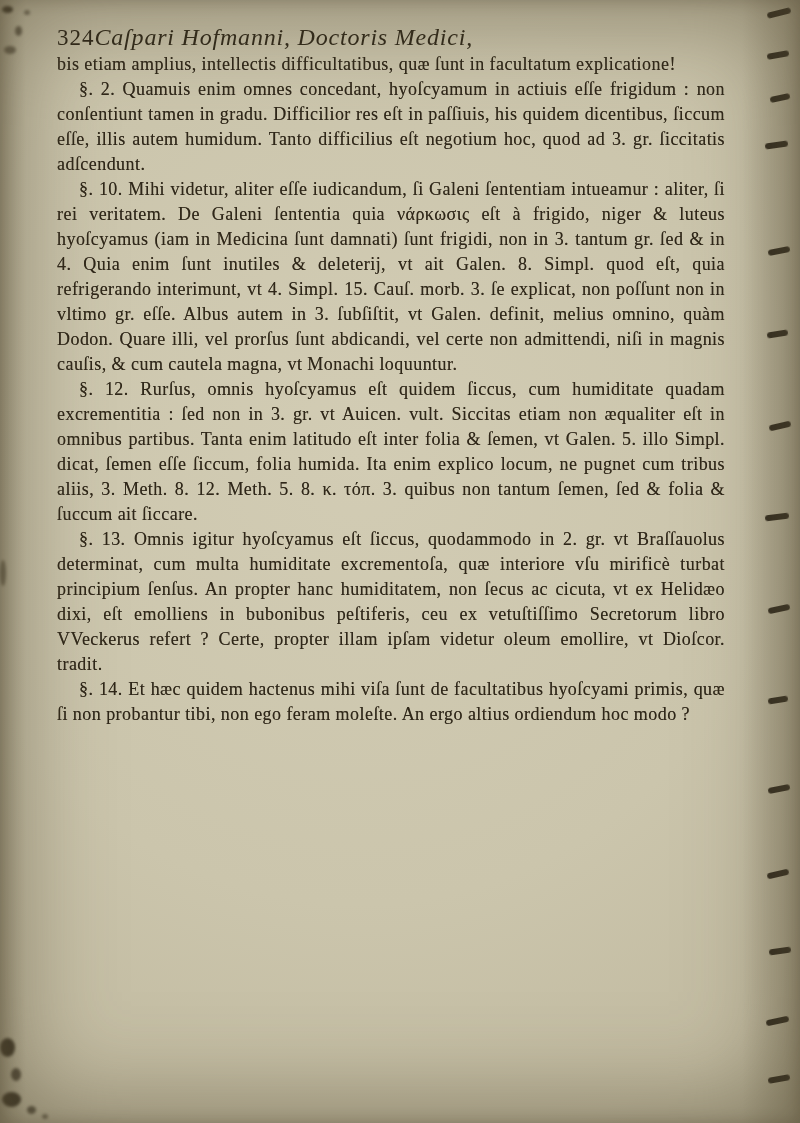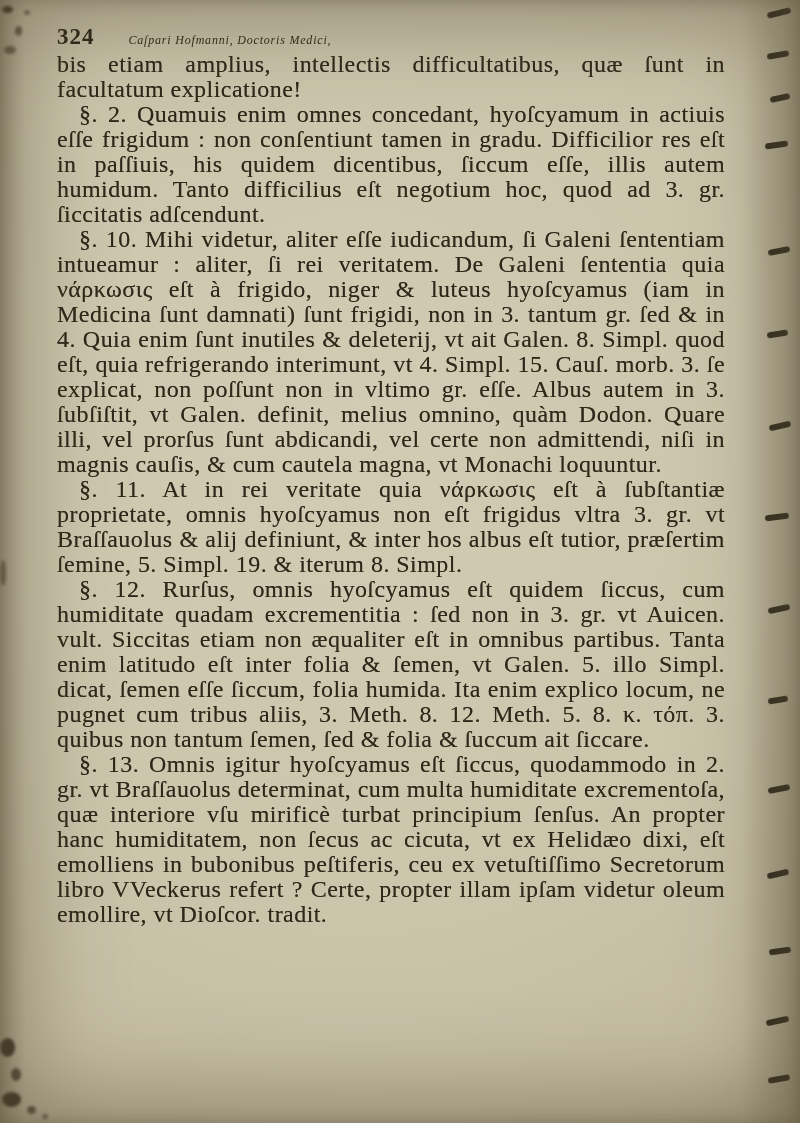--- a/index.html
+++ b/index.html
@@ -35,35 +35,34 @@
     pointer-events: none;
   }
   .header {
     position: absolute;
     left: 57px; top: 24px; width: 670px;
     display: flex; align-items: baseline;
     white-space: nowrap;
   }
   .pagenum {
     font-size: 23px;
-    font-weight: bold;
+    font-weight: normal;
     letter-spacing: 1px;
     color: #2a2315;
   }
   .running-title {
-    font-size: 12px;
+    font-size: 24px;
     font-style: italic;
     letter-spacing: 0.8px;
-    margin-left: 34px;
     color: #2e2718;
   }
   .text-block {
     position: absolute;
     left: 57px; top: 52px; width: 668px;
-    font-size: 24px;
+    font-size: 18px;
     line-height: 25px;
     letter-spacing: 0.45px;
     text-align: justify;
     text-shadow: 0 0 0.5px rgba(47, 39, 25, 0.55);
   }
   .para { margin: 0; text-indent: 22px; }
   .para.continuation { text-indent: 0; }
   .mark {
     position: absolute;
     width: 22px; height: 6px;
@@ -87,23 +86,23 @@
 
   <div class="header">
     <span class="pagenum">324</span>
     <span class="running-title">Caſpari Hofmanni, Doctoris Medici,</span>
   </div>
 
   <div class="text-block">
     <p class="para continuation">bis etiam amplius, intellectis difficultatibus, quæ ſunt in facultatum explicatione!</p>
     <p class="para">§. 2. Quamuis enim omnes concedant, hyoſcyamum in actiuis eſſe frigidum : non conſentiunt tamen in gradu. Difficilior res eſt in paſſiuis, his quidem dicentibus, ſiccum eſſe, illis autem humidum. Tanto difficilius eſt negotium hoc, quod ad 3. gr. ſiccitatis adſcendunt.</p>
     <p class="para">§. 10. Mihi videtur, aliter eſſe iudicandum, ſi Galeni ſententiam intueamur : aliter, ſi rei veritatem. De Galeni ſententia quia νάρκωσις eſt à frigido, niger &amp; luteus hyoſcyamus (iam in Medicina ſunt damnati) ſunt frigidi, non in 3. tantum gr. ſed &amp; in 4. Quia enim ſunt inutiles &amp; deleterij, vt ait Galen. 8. Simpl. quod eſt, quia refrigerando interimunt, vt 4. Simpl. 15. Cauſ. morb. 3. ſe explicat, non poſſunt non in vltimo gr. eſſe. Albus autem in 3. ſubſiſtit, vt Galen. definit, melius omnino, quàm Dodon. Quare illi, vel prorſus ſunt abdicandi, vel certe non admittendi, niſi in magnis cauſis, &amp; cum cautela magna, vt Monachi loquuntur.</p>
-    <p class="para">§. 11. At in rei veritate quia νάρκωσις eſt à ſubſtantiæ proprietate, omnis hyoſcyamus non eſt frigidus vltra 3. gr. vt Braſſauolus &amp; alij definiunt, &amp; inter hos albus eſt tutior, præſertim ſemine, 5. Simpl. 19. &amp; iterum 8. Simpl.</p>
     <p class="para">§. 12. Rurſus, omnis hyoſcyamus eſt quidem ſiccus, cum humiditate quadam excrementitia : ſed non in 3. gr. vt Auicen. vult. Siccitas etiam non æqualiter eſt in omnibus partibus. Tanta enim latitudo eſt inter folia &amp; ſemen, vt Galen. 5. illo Simpl. dicat, ſemen eſſe ſiccum, folia humida. Ita enim explico locum, ne pugnet cum tribus aliis, 3. Meth. 8. 12. Meth. 5. 8. κ. τόπ. 3. quibus non tantum ſemen, ſed &amp; folia &amp; ſuccum ait ſiccare.</p>
     <p class="para">§. 13. Omnis igitur hyoſcyamus eſt ſiccus, quodammodo in 2. gr. vt Braſſauolus determinat, cum multa humiditate excrementoſa, quæ interiore vſu mirificè turbat principium ſenſus. An propter hanc humiditatem, non ſecus ac cicuta, vt ex Helidæo dixi, eſt emolliens in bubonibus peſtiferis, ceu ex vetuſtiſſimo Secretorum libro VVeckerus refert ? Certe, propter illam ipſam videtur oleum emollire, vt Dioſcor. tradit.</p>
+    <p class="para">§. 14. Et hæc quidem hactenus mihi viſa ſunt de facultatibus hyoſcyami primis, quæ ſi non probantur tibi, non ego feram moleſte. An ergo altius ordiendum hoc modo ?</p>
   </div>
 
   <div class="mark" style="top:10px;   right:9px;  transform:rotate(-14deg); width:24px;"></div>
   <div class="mark" style="top:52px;   right:11px; transform:rotate(-10deg);"></div>
   <div class="mark" style="top:95px;   right:10px; transform:rotate(-12deg); width:20px;"></div>
   <div class="mark" style="top:142px;  right:12px; transform:rotate(-8deg);  width:23px;"></div>
   <div class="mark" style="top:248px;  right:10px; transform:rotate(-11deg);"></div>
   <div class="mark" style="top:331px;  right:12px; transform:rotate(-9deg);  width:21px;"></div>
   <div class="mark" style="top:423px;  right:9px;  transform:rotate(-13deg);"></div>
   <div class="mark" style="top:514px;  right:11px; transform:rotate(-7deg);  width:24px;"></div>

